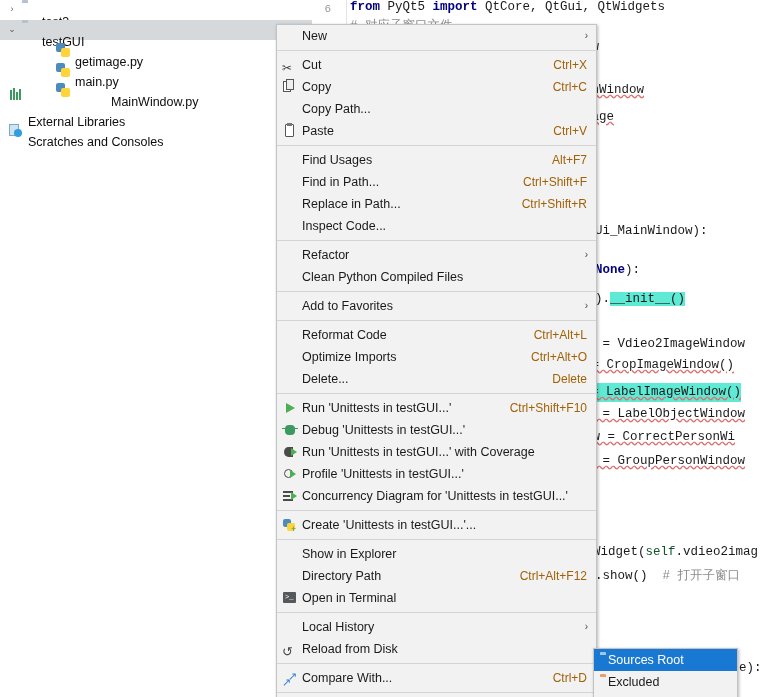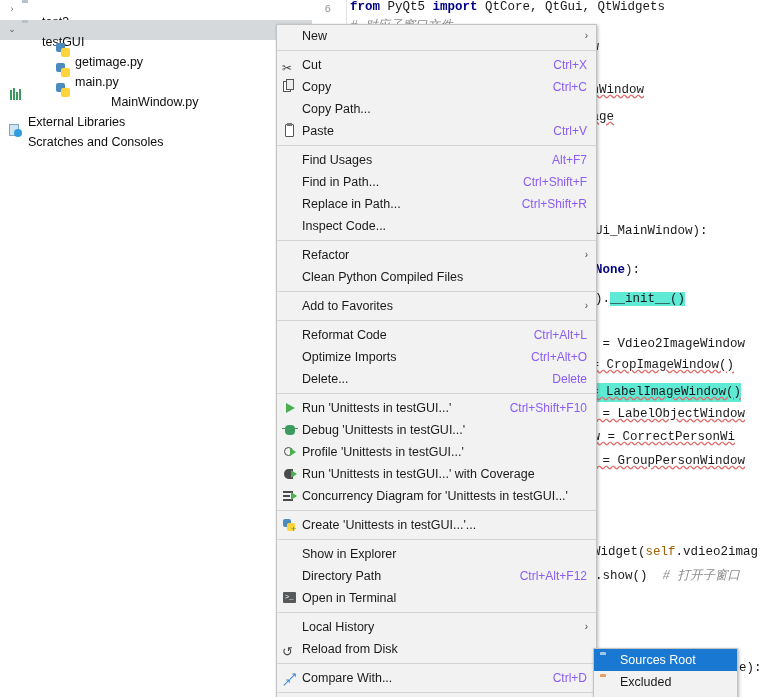--- a/index.html
+++ b/index.html
@@ -72,41 +72,41 @@
     position:absolute;left:0;top:0;width:22px;height:100%;
     background:#ffffff;color:#999;text-align:right;
     font-size:11px;
   }
   #gutter div{height:19px;line-height:19px;padding-right:3px;}
   #fold-strip{position:absolute;left:22px;top:0;width:12px;height:100%;
     border-right:1px solid #e3e3e3;}
   .fold-mark{position:absolute;left:3px;font-size:9px;color:#7a7a7a;}
   .code-line{position:absolute;left:38px;white-space:pre;height:19px;line-height:19px;}
   .kw{color:#000080;font-weight:bold;}
-  .cmt{color:#8c8c8c;font-style:italic;}
-  .slf{color:#a16207;}
+  .cmt{color:#8c8c8c;}
+  .slf{color:#14532d;}
   .hl{background:#5eead4;}
   .sq{text-decoration:underline;text-decoration-style:wavy;text-decoration-color:#e06c6c;}
 
   
   #context-menu{
     position:absolute;left:276px;top:24px;width:319px;
     background:#f2f2f2;
     border:1px solid #c3c3c3;
     box-shadow:1px 1px 3px rgba(0,0,0,.28);
     z-index:40;
     font-size:12.5px;
   }
   .mi{
     position:relative;height:22px;line-height:22px;
     padding-left:25px;padding-right:8px;white-space:nowrap;
     color:#1a1a1a;cursor:default;
   }
   .mi .mlbl{display:inline-block;}
-  .mi .acc{position:absolute;right:9px;top:0;color:#8b5cf6;font-size:12px;}
+  .mi .acc{position:absolute;right:9px;top:0;color:#a16207;font-size:12px;}
   .mi .sub-arrow{position:absolute;right:8px;top:0;font-size:10px;color:#4a4a4a;}
   .mi .micon{position:absolute;left:5px;top:3px;width:16px;height:16px;}
   .msep{height:1px;background:#d4d4d4;margin:3px 0 3px 0;}
 
   
   .g-scissors{font-size:12px;line-height:16px;color:#3a3a3a;text-align:center;}
   .g-copy{position:relative;}
   .g-copy .c1{position:absolute;left:1px;top:2px;width:8px;height:11px;border:1px solid #555;background:#fff;box-sizing:border-box;}
   .g-copy .c2{position:absolute;left:4px;top:0px;width:8px;height:11px;border:1px solid #555;background:#eee;box-sizing:border-box;}
   .g-paste{position:relative;}
@@ -146,21 +146,21 @@
   .g-compare .a1{position:absolute;left:0px;top:8px;color:#2d7fd3;font-size:11px;line-height:8px;}
   .g-compare .a2{position:absolute;left:6px;top:2px;color:#2d7fd3;font-size:11px;line-height:8px;}
 
   
   #submenu{
     position:absolute;left:593px;top:648px;width:143px;
     background:#f2f2f2;border:1px solid #c3c3c3;
     box-shadow:1px 1px 3px rgba(0,0,0,.28);
     z-index:60;font-size:12.5px;overflow:hidden;height:49px;
   }
-  .smi{position:relative;height:22px;line-height:22px;padding-left:26px;white-space:nowrap;color:#1a1a1a;}
+  .smi{position:relative;height:22px;line-height:22px;padding-left:14px;white-space:nowrap;color:#1a1a1a;}
   .smi.highlight{background:#1979d2;color:#fff;}
   .smi .sicon{position:absolute;left:6px;top:5px;}
 </style>
 </head>
 <body>
 
 <div id="code-editor">
   <div id="gutter">
     <div>6</div>
     <div>7</div>
@@ -244,22 +244,22 @@
     <div class="mi"><span class="mlbl">Clean Python Compiled Files</span></div>
     <div class="msep"></div>
     <div class="mi"><span class="mlbl">Add to Favorites</span><span class="sub-arrow">›</span></div>
     <div class="msep"></div>
     <div class="mi"><span class="mlbl">Reformat Code</span><span class="acc">Ctrl+Alt+L</span></div>
     <div class="mi"><span class="mlbl">Optimize Imports</span><span class="acc">Ctrl+Alt+O</span></div>
     <div class="mi"><span class="mlbl">Delete...</span><span class="acc">Delete</span></div>
     <div class="msep"></div>
     <div class="mi"><span class="micon"><span class="g-run"><span class="tri"></span></span></span><span class="mlbl">Run 'Unittests in testGUI...'</span><span class="acc">Ctrl+Shift+F10</span></div>
     <div class="mi"><span class="micon"><span class="g-debug"><span class="l1"></span><span class="bug"></span><span class="l2"></span></span></span><span class="mlbl">Debug 'Unittests in testGUI...'</span></div>
+    <div class="mi"><span class="micon"><span class="g-cov"><span class="cc"></span><span class="tri"></span></span></span><span class="mlbl">Run 'Unittests in testGUI...' with Coverage</span></div>
     <div class="mi"><span class="micon"><span class="g-prof"><span class="ring"></span><span class="tri"></span></span></span><span class="mlbl">Profile 'Unittests in testGUI...'</span></div>
-    <div class="mi"><span class="micon"><span class="g-cov"><span class="cc"></span><span class="tri"></span></span></span><span class="mlbl">Run 'Unittests in testGUI...' with Coverage</span></div>
     <div class="mi"><span class="micon"><span class="g-conc"><i></i><i></i><i></i><span class="tri"></span></span></span><span class="mlbl">Concurrency Diagram for 'Unittests in testGUI...'</span></div>
     <div class="msep"></div>
     <div class="mi"><span class="micon"><span class="g-create"><span class="pa"></span><span class="pb"></span><span class="plus">+</span></span></span><span class="mlbl">Create 'Unittests in testGUI...'...</span></div>
     <div class="msep"></div>
     <div class="mi"><span class="mlbl">Show in Explorer</span></div>
     <div class="mi"><span class="mlbl">Directory Path</span><span class="acc">Ctrl+Alt+F12</span></div>
     <div class="mi"><span class="micon"><span class="g-term"><span class="box"></span><span class="ch">&gt;_</span></span></span><span class="mlbl">Open in Terminal</span></div>
     <div class="msep"></div>
     <div class="mi"><span class="mlbl">Local History</span><span class="sub-arrow">›</span></div>
     <div class="mi"><span class="micon"><span class="g-reload">↺</span></span><span class="mlbl">Reload from Disk</span></div>

